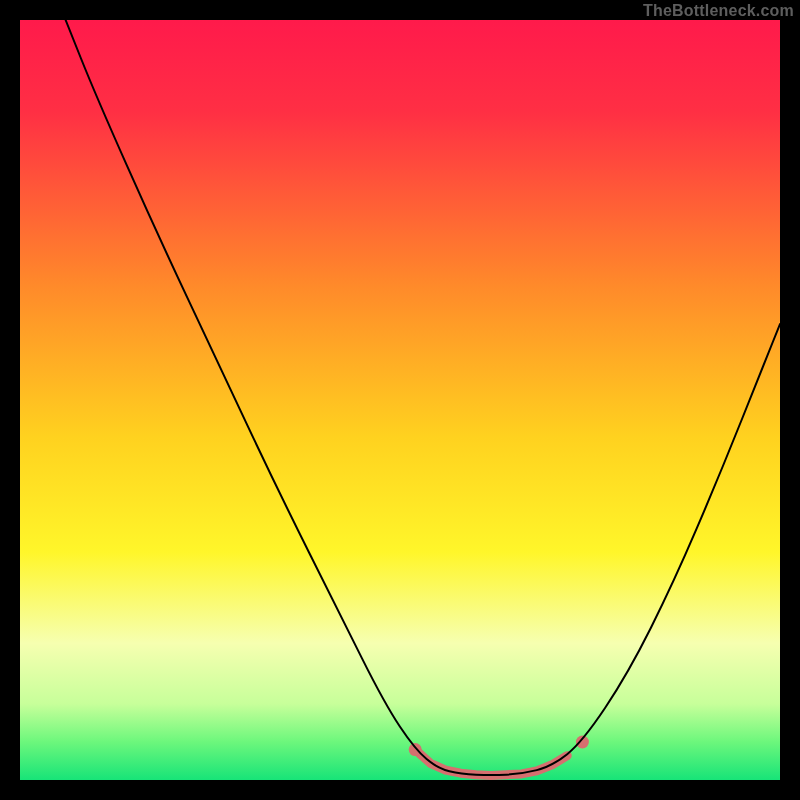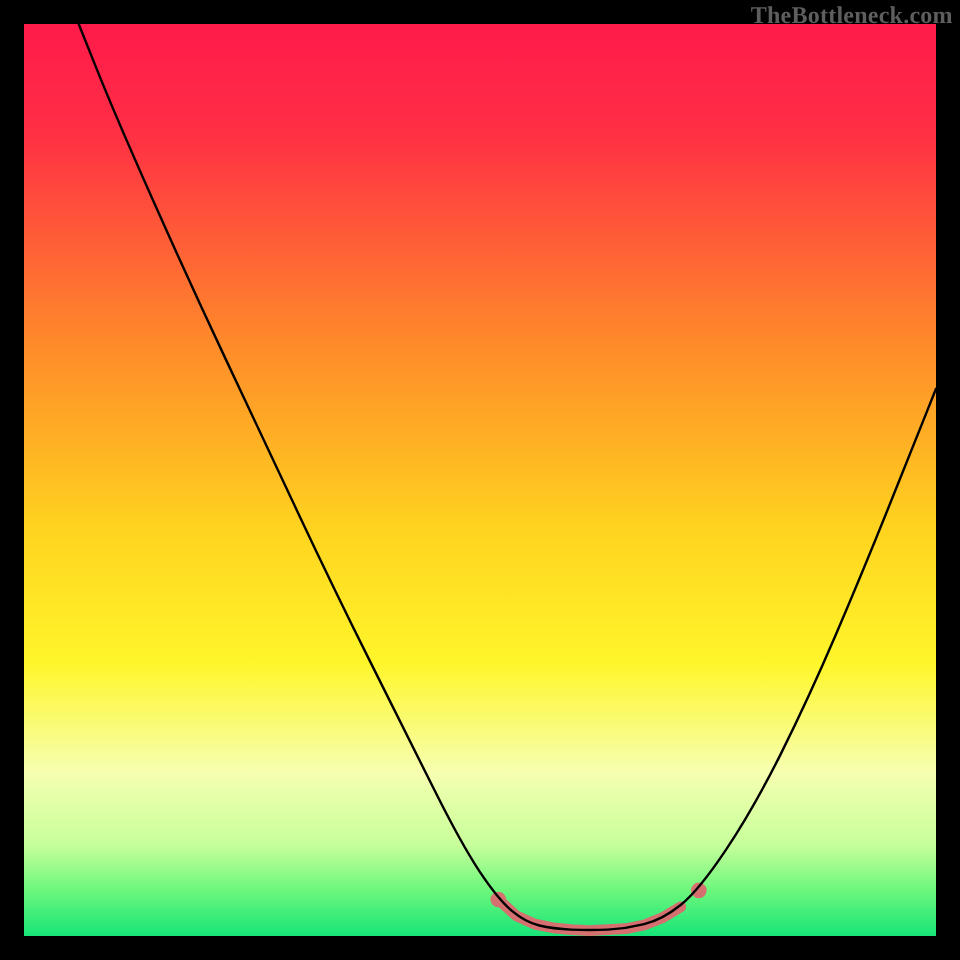--- a/index.html
+++ b/index.html
@@ -15,22 +15,22 @@
     left: 20px;
     top: 20px;
     width: 760px;
     height: 760px;
     background: #000;
   }
   .watermark {
     position: absolute;
     top: 2px;
     right: 6px;
-    font-family: Liberation Serif, serif;
-    font-size: 20px;
+    font-family: Liberation Sans, sans-serif;
+    font-size: 16px;
     font-weight: 600;
     color: #5e5e5e;
     letter-spacing: 0.2px;
   }
   svg {
     position: absolute;
     left: 0;
     top: 0;
   }
 </style>

